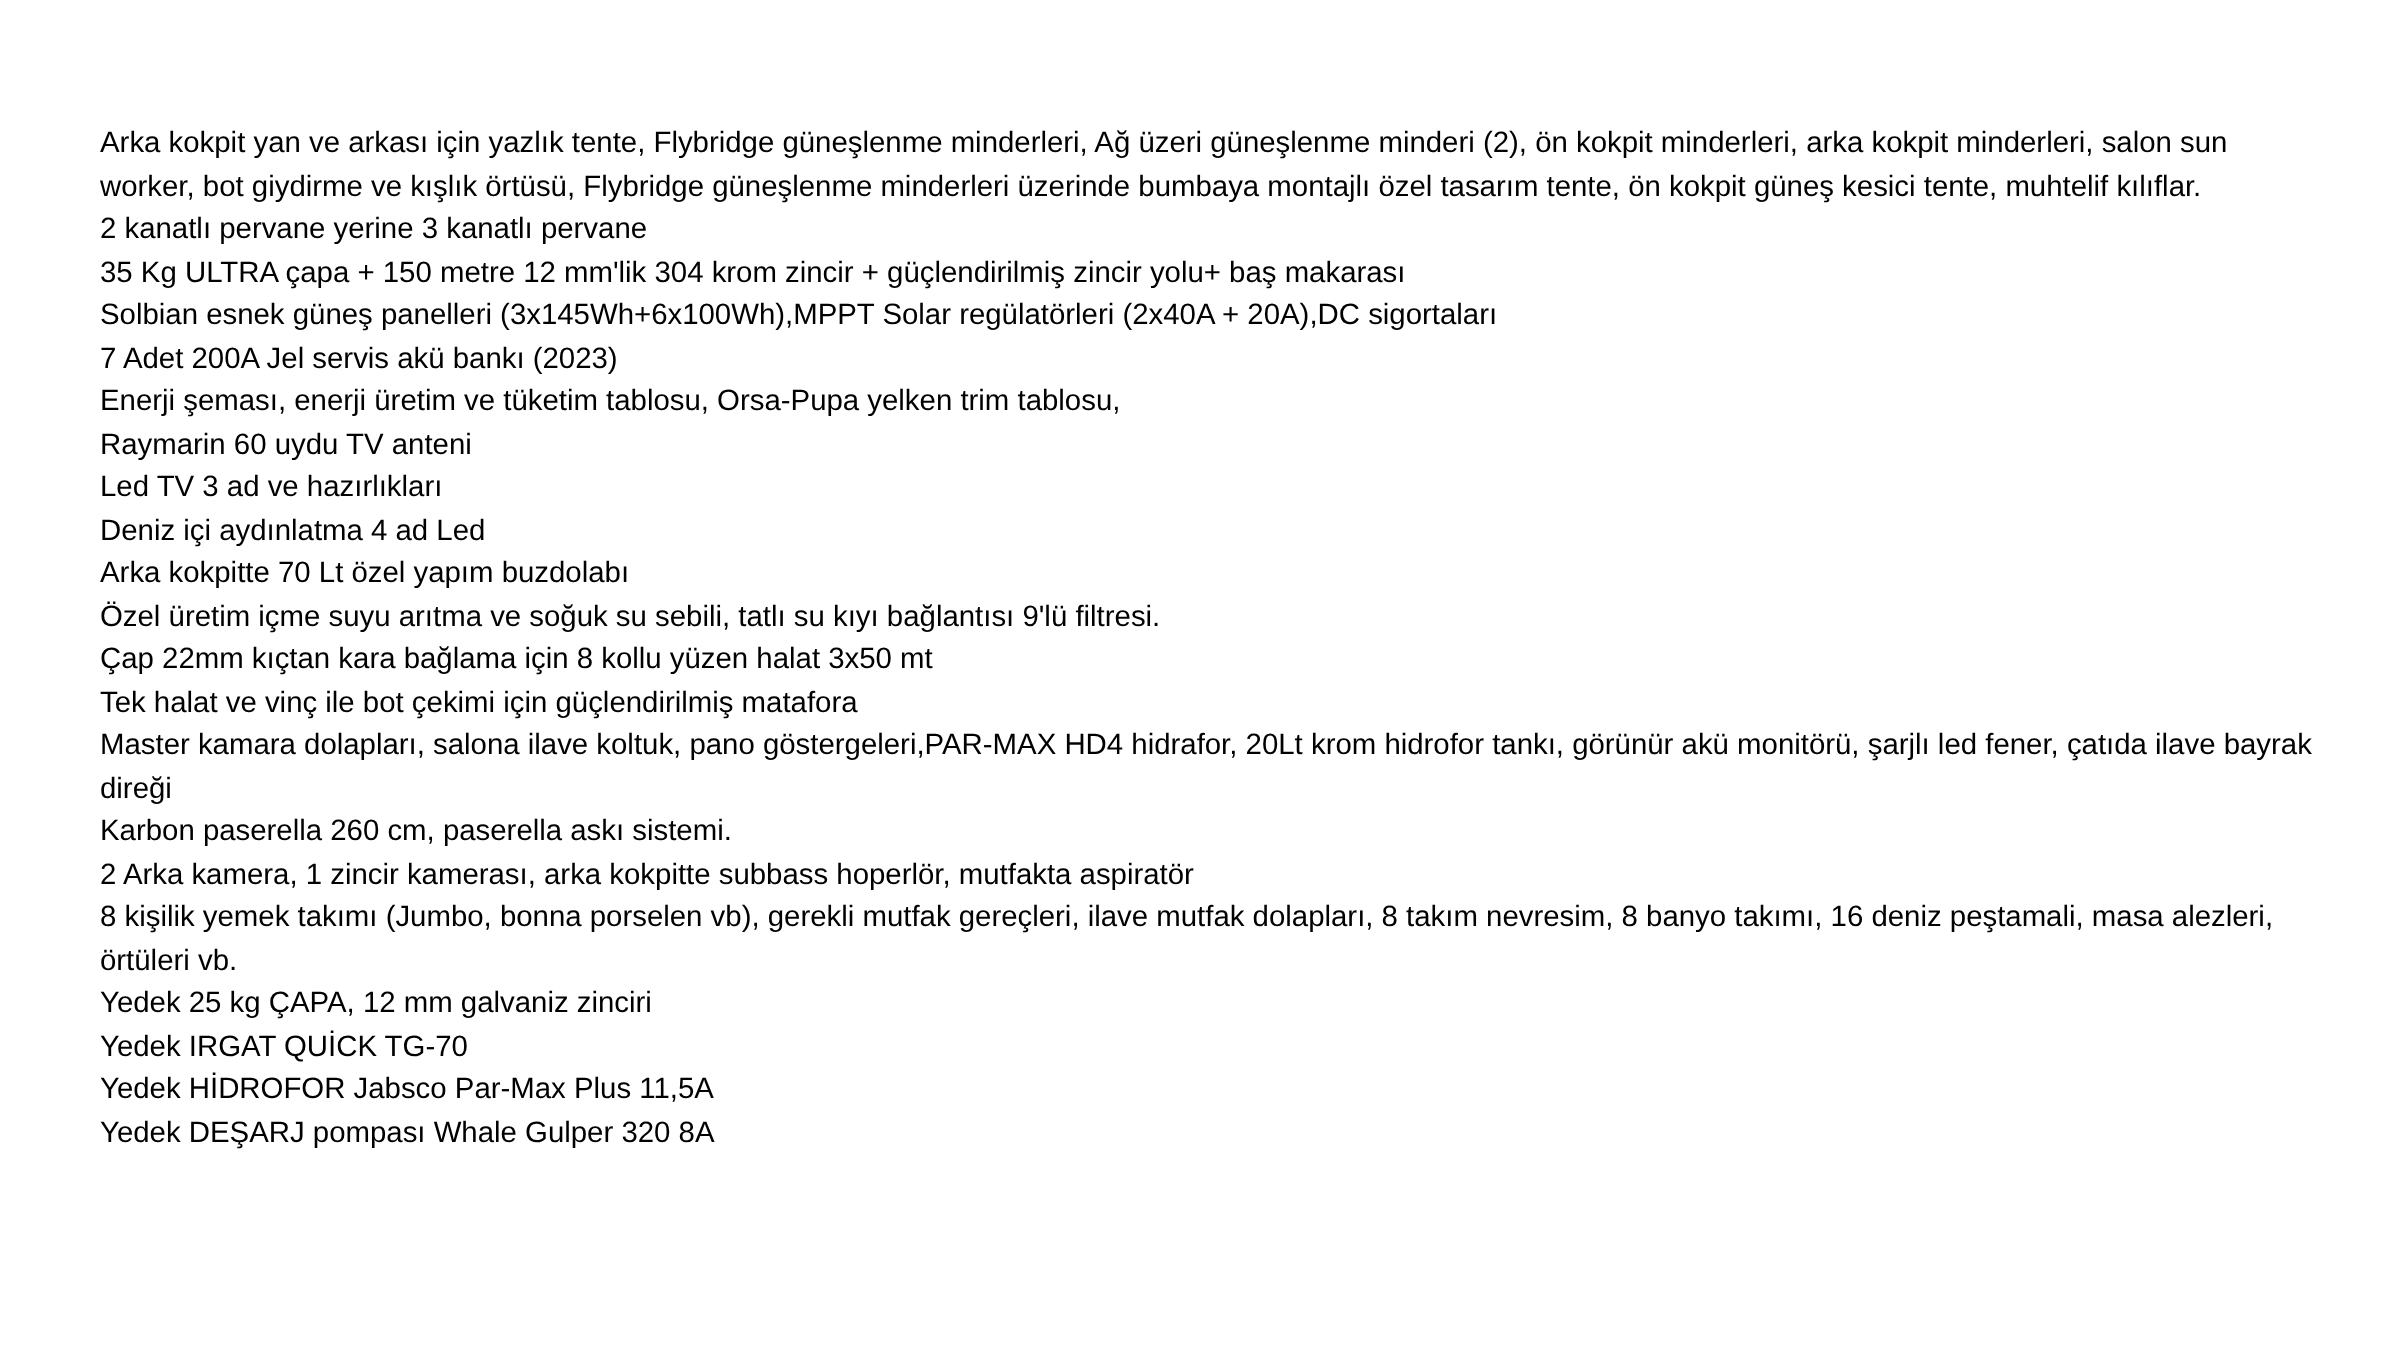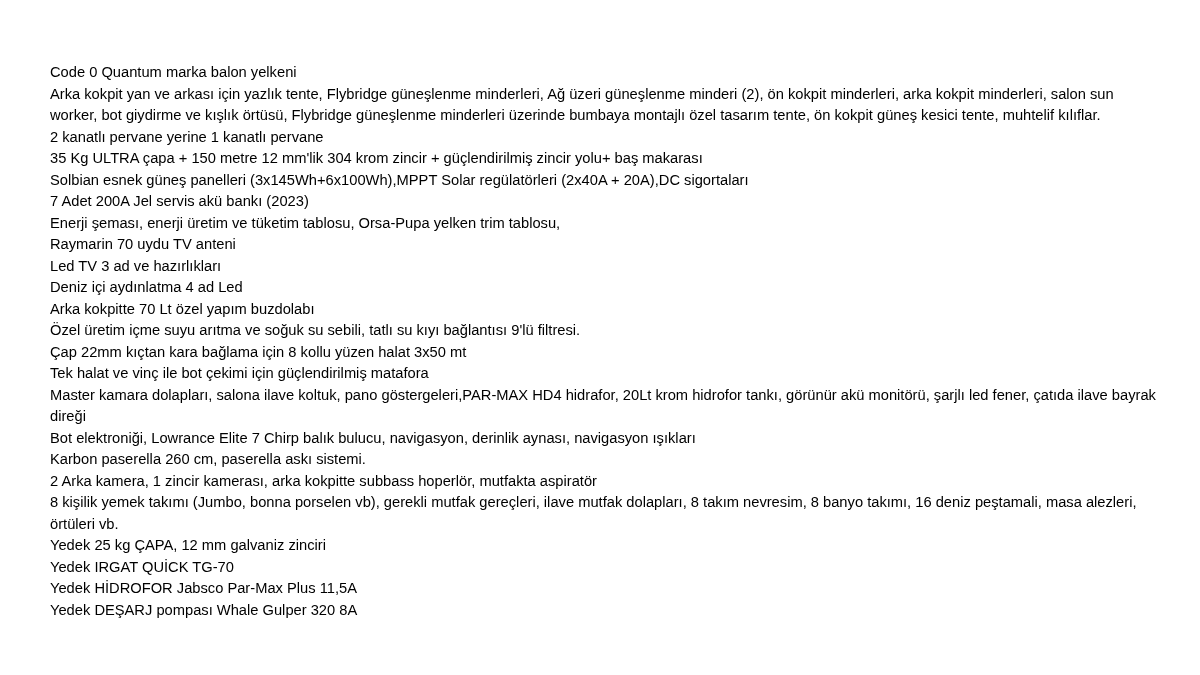--- a/index.html
+++ b/index.html
@@ -33,36 +33,34 @@
     line-height: 21.5px;
     margin: 0;
     white-space: pre-wrap;
   }
 </style>
 </head>
 <body>
 
 <div id="doc">
   <div id="lines">
-      <p class="line">Code 0 Quantum marka balon yelkeni</p>
       <p class="line">Arka kokpit yan ve arkası için yazlık tente, Flybridge güneşlenme minderleri, Ağ üzeri güneşlenme minderi (2), ön kokpit minderleri, arka kokpit minderleri, salon sun worker, bot giydirme ve kışlık örtüsü, Flybridge güneşlenme minderleri üzerinde bumbaya montajlı özel tasarım tente, ön kokpit güneş kesici tente, muhtelif kılıflar.</p>
-      <p class="line">2 kanatlı pervane yerine 1 kanatlı pervane</p>
+      <p class="line">2 kanatlı pervane yerine 3 kanatlı pervane</p>
       <p class="line">35 Kg ULTRA çapa + 150 metre 12 mm'lik 304 krom zincir + güçlendirilmiş zincir yolu+ baş makarası</p>
       <p class="line">Solbian esnek güneş panelleri (3x145Wh+6x100Wh),MPPT Solar regülatörleri (2x40A + 20A),DC sigortaları</p>
       <p class="line">7 Adet 200A Jel servis akü bankı (2023)</p>
       <p class="line">Enerji şeması, enerji üretim ve tüketim tablosu, Orsa-Pupa yelken trim tablosu,</p>
-      <p class="line">Raymarin 70 uydu TV anteni</p>
+      <p class="line">Raymarin 60 uydu TV anteni</p>
       <p class="line">Led TV 3 ad ve hazırlıkları</p>
       <p class="line">Deniz içi aydınlatma 4 ad Led</p>
       <p class="line">Arka kokpitte 70 Lt özel yapım buzdolabı</p>
       <p class="line">Özel üretim içme suyu arıtma ve soğuk su sebili, tatlı su kıyı bağlantısı 9'lü filtresi.</p>
       <p class="line">Çap 22mm kıçtan kara bağlama için 8 kollu yüzen halat 3x50 mt</p>
       <p class="line">Tek halat ve vinç ile bot çekimi için güçlendirilmiş matafora</p>
       <p class="line">Master kamara dolapları, salona ilave koltuk, pano göstergeleri,PAR-MAX HD4 hidrafor, 20Lt krom hidrofor tankı, görünür akü monitörü, şarjlı led fener, çatıda ilave bayrak direği</p>
-      <p class="line">Bot elektroniği, Lowrance Elite 7 Chirp balık bulucu, navigasyon, derinlik aynası, navigasyon ışıkları</p>
       <p class="line">Karbon paserella 260 cm, paserella askı sistemi.</p>
       <p class="line">2 Arka kamera, 1 zincir kamerası, arka kokpitte subbass hoperlör, mutfakta aspiratör</p>
       <p class="line">8 kişilik yemek takımı (Jumbo, bonna porselen vb), gerekli mutfak gereçleri, ilave mutfak dolapları, 8 takım nevresim, 8 banyo takımı, 16 deniz peştamali, masa alezleri, örtüleri vb.</p>
       <p class="line">Yedek 25 kg ÇAPA, 12 mm galvaniz zinciri</p>
       <p class="line">Yedek IRGAT QUİCK TG-70</p>
       <p class="line">Yedek HİDROFOR Jabsco Par-Max Plus 11,5A</p>
       <p class="line">Yedek DEŞARJ pompası Whale Gulper 320 8A</p>
     </div>
 </div>
 

